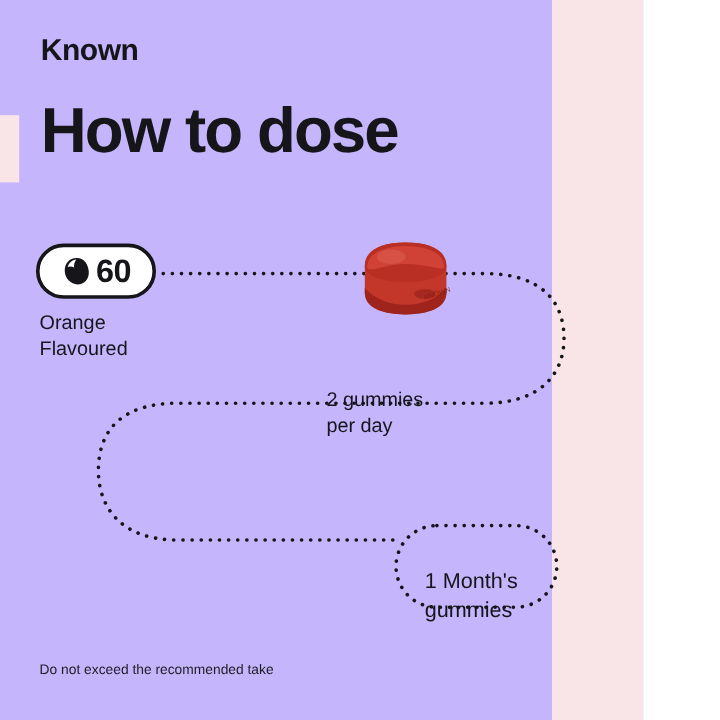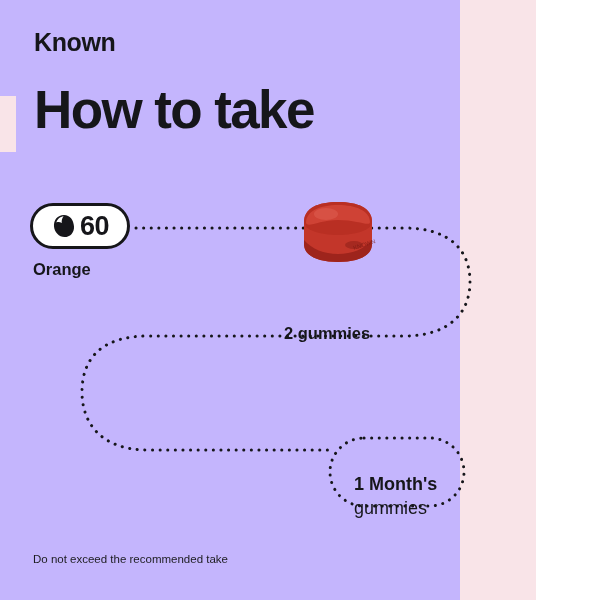--- a/index.html
+++ b/index.html
@@ -47,43 +47,43 @@
     display: flex; align-items: center; justify-content: center; gap: 3px;
     background: #fff;
   }
   .badge .orange-glyph { display: block; }
   .badge .num {
     font-size: 27px; font-weight: 700; color: #16161a; letter-spacing: -0.5px;
     line-height: 1;
   }
 
   .label-block { position: absolute; color: #16161a; }
-  .label-block .b { font-weight: 700; }
+  .label-block .b { font-weight: 400; }
   .label-block .r { font-weight: 400; }
 
   .orange-label { left: 33px; top: 258px; font-size: 16.5px; line-height: 1.35; }
-  .gummies-label { left: 284px; top: 322px; font-size: 16.5px; line-height: 1.35; }
+  .gummies-label { left: 272px; top: 322px; font-size: 16.5px; line-height: 1.35; }
   .servings-label { left: 33px; top: 396px; font-size: 16.5px; line-height: 1.35; }
   .month-label { left: 354px; top: 472px; font-size: 18px; line-height: 1.35; }
 
   .footnote {
     position: absolute; left: 33px; top: 553px;
     font-size: 11.5px; color: #1d1d20; font-weight: 400;
   }
 </style>
 </head>
 <body>
 
 <div id="page">
 
   <div class="right-panel"></div>
   <div class="left-tab"></div>
 
   <div class="brand">Known</div>
-  <div class="title">How to take</div>
+  <div class="title">How to dose</div>
 
   <svg id="art" viewBox="0 0 600 600">
 
     <g fill="none" stroke="#16161a" stroke-width="3" stroke-linecap="round" stroke-dasharray="0.1 7.5">
       <path d="M136 228 L404 228
                C452 228 470 252 470 282
                C470 312 450 336 404 336
                L148 336
                C100 336 82 360 82 392
                C82 424 102 450 148 450
@@ -112,24 +112,26 @@
       <path d="M12.6 3.2 C11 5.2 10.4 7.6 10.8 10 C9 9 7 8.8 5.4 9.6
                C6.2 6 9 3.6 12.6 3.2 Z" fill="#ffffff"></path>
       <path d="M16 4.2 C15 6 14.8 8 15.6 9.6 C17.4 9 19 9.2 20.4 10
                C19.6 7 18 5.2 16 4.2 Z" fill="#ffffff" opacity="0"></path>
     </svg>
     <span class="num">60</span>
   </div>
 
   <div class="label-block orange-label">
     <div class="b">Orange</div>
+    <div class="r">Flavoured</div>
   </div>
 
   <div class="label-block gummies-label">
     <div class="b">2 gummies</div>
+    <div class="r">per day</div>
   </div>
 
 
   <div class="label-block month-label">
     <div class="b">1 Month's</div>
     <div class="r">gummies</div>
   </div>
 
   <div class="footnote">Do not exceed the recommended take</div>
 </div>

